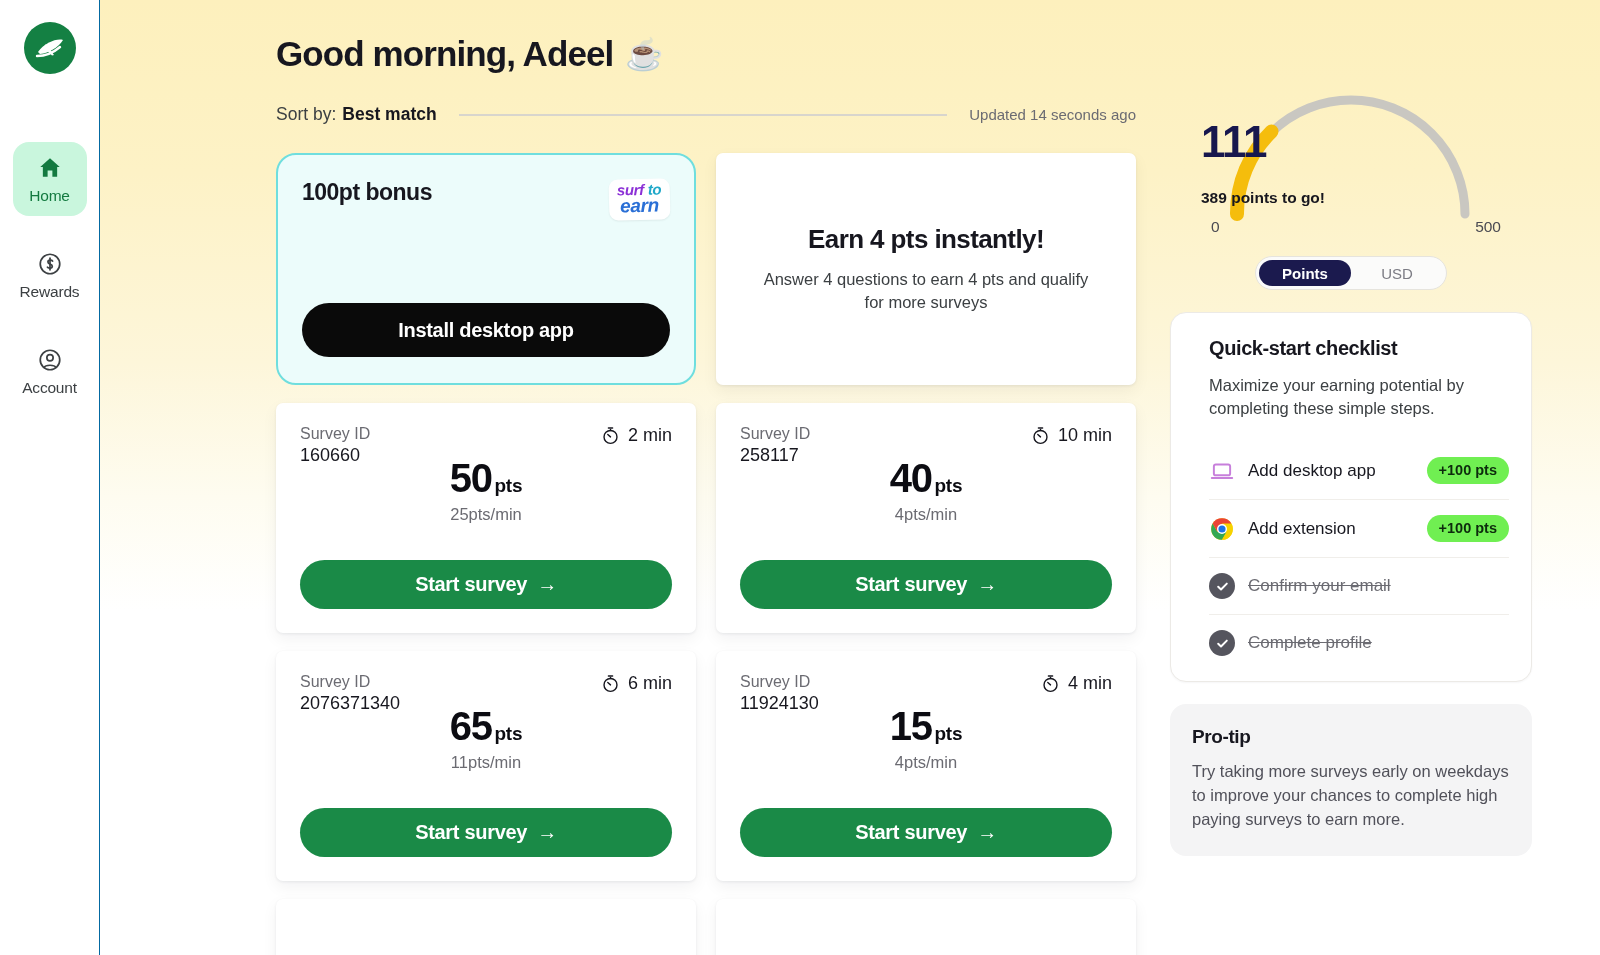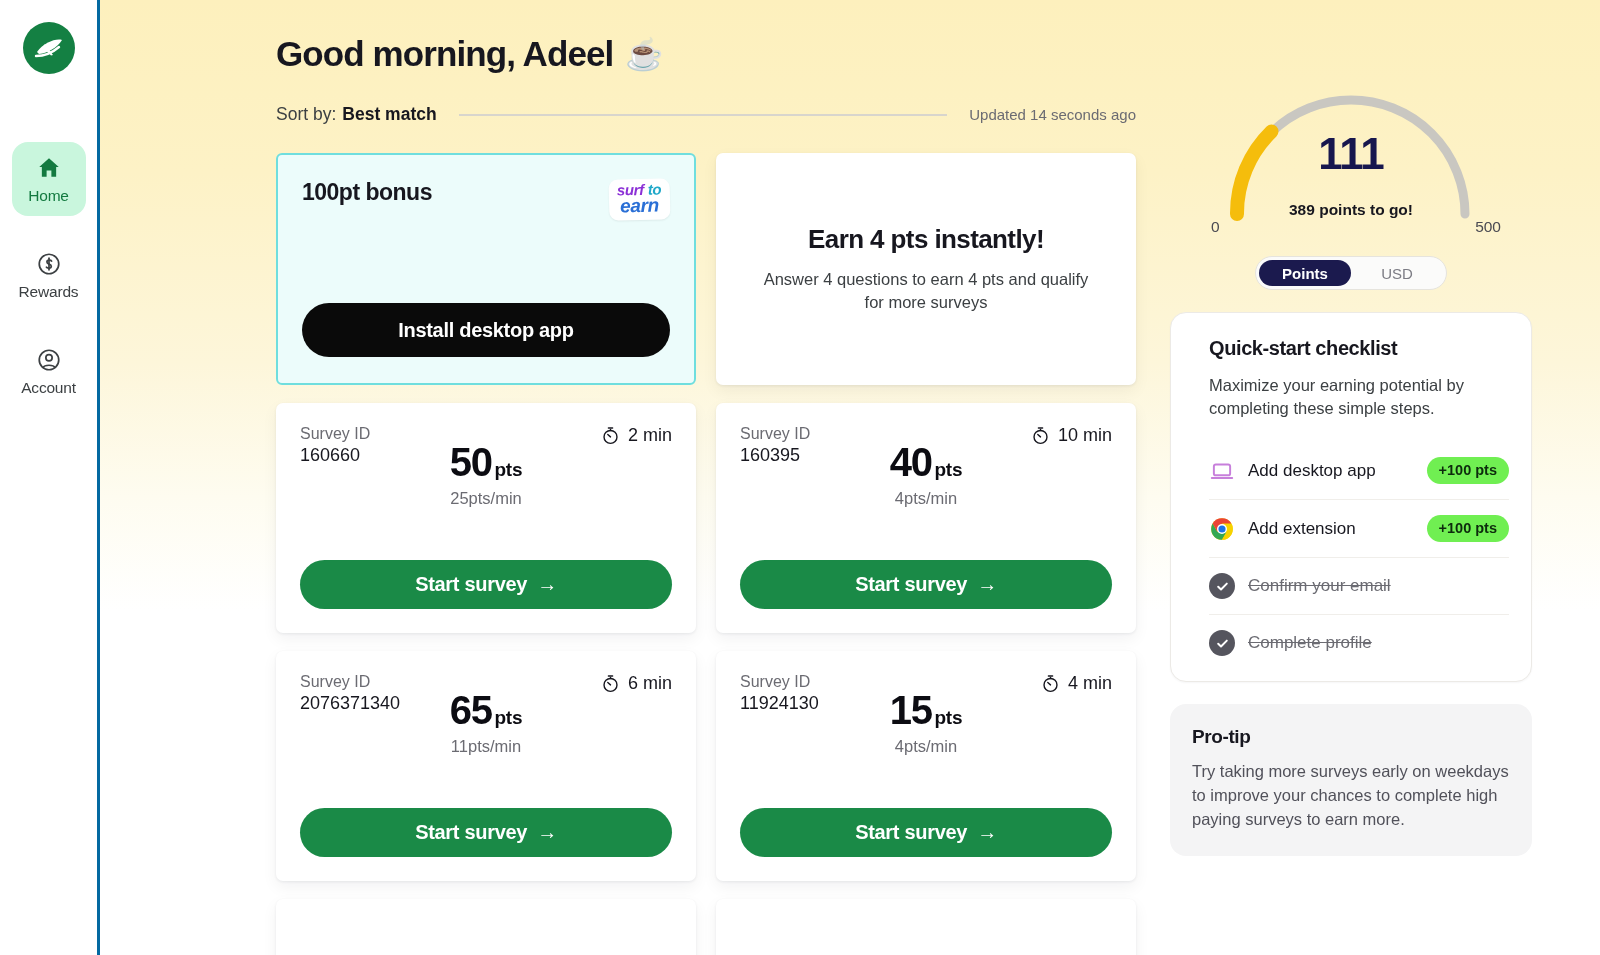--- a/index.html
+++ b/index.html
@@ -15,21 +15,21 @@
     display: flex;
     overflow: hidden;
   }
 
   
   .sidebar {
     width: 100px;
     min-width: 100px;
     height: 955px;
     background: #ffffff;
-    border-right: 3px solid #0369a1;
+    border-right: 1px solid #0369a1;
     display: flex;
     flex-direction: column;
     align-items: center;
     padding-top: 22px;
     z-index: 5;
   }
   .logo {
     width: 52px; height: 52px;
     border-radius: 50%;
     background: #148043;
@@ -106,21 +106,21 @@
   .card {
     background: #ffffff;
     border-radius: 7px;
     box-shadow: 0 1px 3px rgba(16,24,40,.07), 0 6px 16px rgba(16,24,40,.055);
   }
 
   
   .bonus-card {
     background: #ecfcfb;
     border: 2px solid #6fdede;
-    border-radius: 6px;
+    border-radius: 20px;
     padding: 24px 24px 26px 24px;
     height: 232px;
     display: flex; flex-direction: column;
   }
   .bonus-head { display: flex; justify-content: space-between; align-items: flex-start; }
   .bonus-title { font-size: 23px; font-weight: bold; color: #17171f; letter-spacing: -0.5px; }
   .ste-badge {
     background: #ffffff;
     border-radius: 9px;
     padding: 4px 8px 5px 8px;
@@ -172,21 +172,21 @@
     font-size: 20px;
     color: #17171f;
     font-family: inherit;
     cursor: pointer;
   }
 
   
   .survey-card {
     padding: 22px 24px 24px 24px;
     height: 230px;
-    display: flex; flex-direction: column;
+    display: flex; flex-direction: column; gap: 16px;
   }
   .sv-top { display: flex; justify-content: space-between; align-items: flex-start; }
   .sv-idlabel { font-size: 16px; color: #6b6b72; }
   .sv-idval { font-size: 18px; color: #17171f; margin-top: 2px; }
   .sv-time { display: flex; align-items: center; gap: 7px; font-size: 18px; color: #17171f; }
   .sv-mid { text-align: center; margin-top: -26px; }
   .sv-pts {
     font-size: 40px; font-weight: bold; color: #0c0c12; letter-spacing: -1.4px;
   }
   .sv-pts small { font-size: 19px; font-weight: bold; letter-spacing: -0.3px; margin-left: 3px; }
@@ -203,21 +203,21 @@
     font-weight: bold;
     letter-spacing: -0.3px;
     font-family: inherit;
     cursor: pointer;
     display: flex; align-items: center; justify-content: center; gap: 10px;
   }
 
   
   .gauge-wrap { position: relative; width: 300px; height: 212px; margin: 0 auto; }
   .gauge-center {
-    position: absolute; left: 0; right: 0; top: 94px; text-align: center;
+    position: absolute; left: 0; right: 0; top: 82px; 
   }
   .gauge-value { font-size: 44px; font-weight: bold; color: #17174e; letter-spacing: -1px; line-height: 1; }
   .gauge-togo { font-size: 15.5px; font-weight: bold; color: #17171f; margin-top: 25px; }
   .gauge-min { position: absolute; left: 10px; top: 180px; font-size: 15.5px; color: #4a4a52; }
   .gauge-max { position: absolute; right: 0px; top: 180px; font-size: 15.5px; color: #4a4a52; }
 
   .toggle {
     margin: 6px auto 0 auto;
     width: 192px; height: 34px;
     background: #fbfbfa;
@@ -383,21 +383,21 @@
             <button class="btn-green">
               <span>Start survey</span>
               <span>→</span>
             </button>
           </div>
 
           <div class="card survey-card">
             <div class="sv-top">
               <div>
                 <div class="sv-idlabel">Survey ID</div>
-                <div class="sv-idval">160395</div>
+                <div class="sv-idval">258117</div>
               </div>
               <div class="sv-time">
                 <svg class="ico" width="21" height="21" viewBox="0 0 24 24">
                   <circle cx="12" cy="13.6" r="7.4" fill="none" stroke="#17171f" stroke-width="1.6"></circle>
                   <path d="M9.6 3.4 L14.4 3.4" stroke="#17171f" stroke-width="1.6" stroke-linecap="round"></path>
                   <path d="M12 5.2 L12 6.2" stroke="#17171f" stroke-width="1.6" stroke-linecap="round"></path>
                   <path d="M12 13.6 L8.9 10.9" stroke="#17171f" stroke-width="1.6" stroke-linecap="round"></path>
                 </svg>
                 <span>10 min</span>
               </div>

